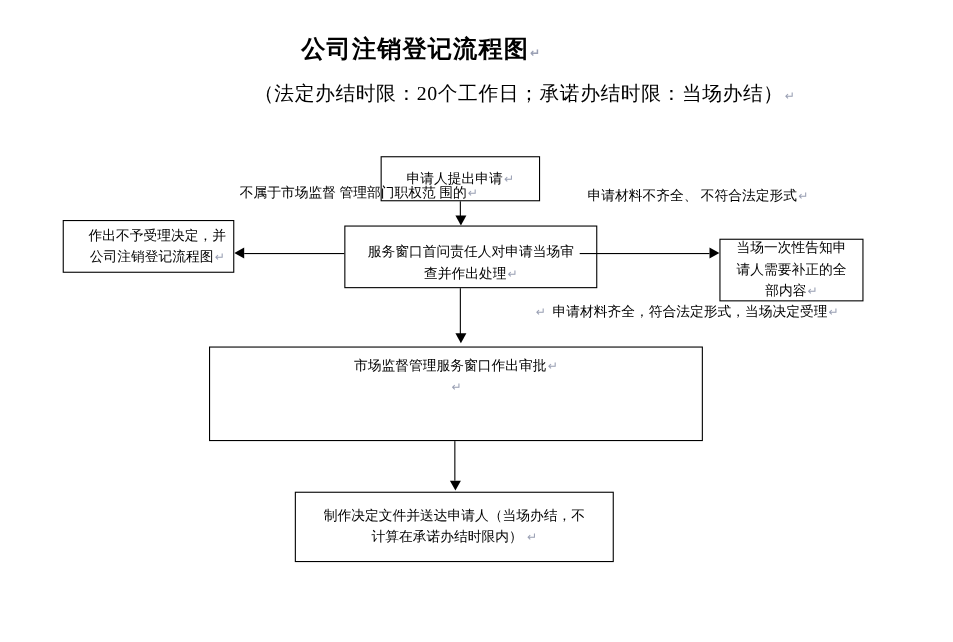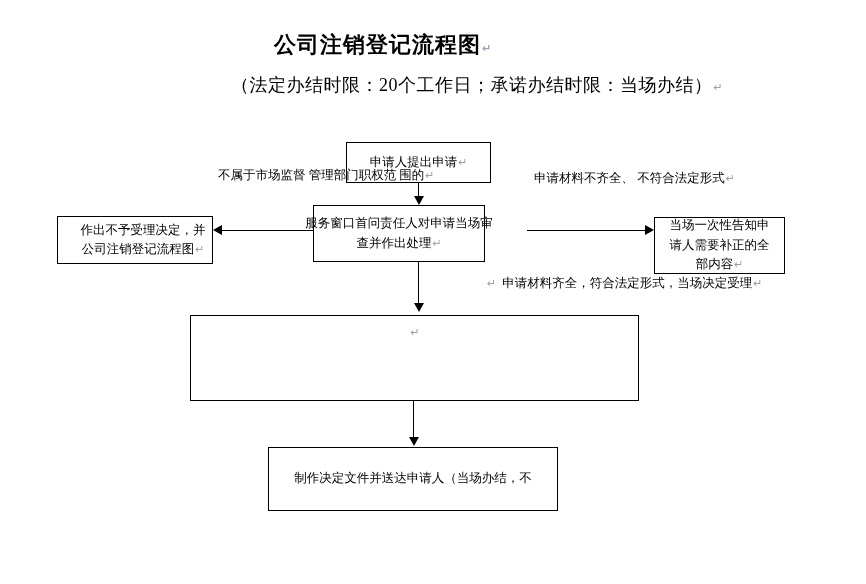--- a/index.html
+++ b/index.html
@@ -54,22 +54,22 @@
     align-items: center;
     justify-content: center;
     font-size: 12.5px;
     line-height: 1.55;
     text-align: center;
     padding: 2px 4px;
   }
   .box .ln { display: block; white-space: nowrap; }
 
   #box-apply      { left: 346px; top: 142px; width: 145px; height: 41px; }
-  #box-window     { left: 313px; top: 205px; width: 172px; height: 57px; }
-  #box-reject     { left:  57px; top: 216px; width: 156px; height: 48px; padding-left: 20px; }
+  #box-window     { left: 313px; top: 205px; width: 230px; height: 57px; justify-content: flex-end; }
+  #box-reject     { left:  57px; top: 200px; width: 156px; height: 48px; padding-left: 20px; }
   #box-notify     { left: 654px; top: 197px; width: 131px; height: 57px; margin-top: 20px; }
   #box-approve    { left: 190px; top: 315px; width: 449px; height: 86px;
                     justify-content: flex-start; padding-top: 7px; }
   #box-document   { left: 268px; top: 447px; width: 290px; height: 64px; }
 
   
   .edge-label {
     position: absolute;
     font-size: 12.5px;
     line-height: 1.5;
@@ -174,23 +174,25 @@
   </div>
 
   <div class="edge-label" id="label-accepted">
     <span class="ln"><span class="pilcrow lead">↵</span><span>申请材料齐全，符合法定形式，当场决定受理</span><span class="pilcrow">↵</span></span>
   </div>
 
   <div class="vline" style="left:418px; top:262px; height:42px;"></div>
   <div class="arrow-down" style="left:414px; top:303px;"></div>
 
   <div class="box" id="box-approve">
+    <span class="ln"><span>市场监督管理服务窗口作出审批</span><span class="pilcrow">↵</span></span>
     <span class="ln"><span class="pilcrow">↵</span></span>
   </div>
 
   <div class="vline" style="left:413px; top:401px; height:36px;"></div>
   <div class="arrow-down" style="left:409px; top:437px;"></div>
 
   <div class="box" id="box-document">
     <span class="ln">制作决定文件并送达申请人（当场办结，不</span>
+    <span class="ln"><span>计算在承诺办结时限内）</span><span class="pilcrow loose">↵</span></span>
   </div>
 
 </div>
 
 </body></html>

